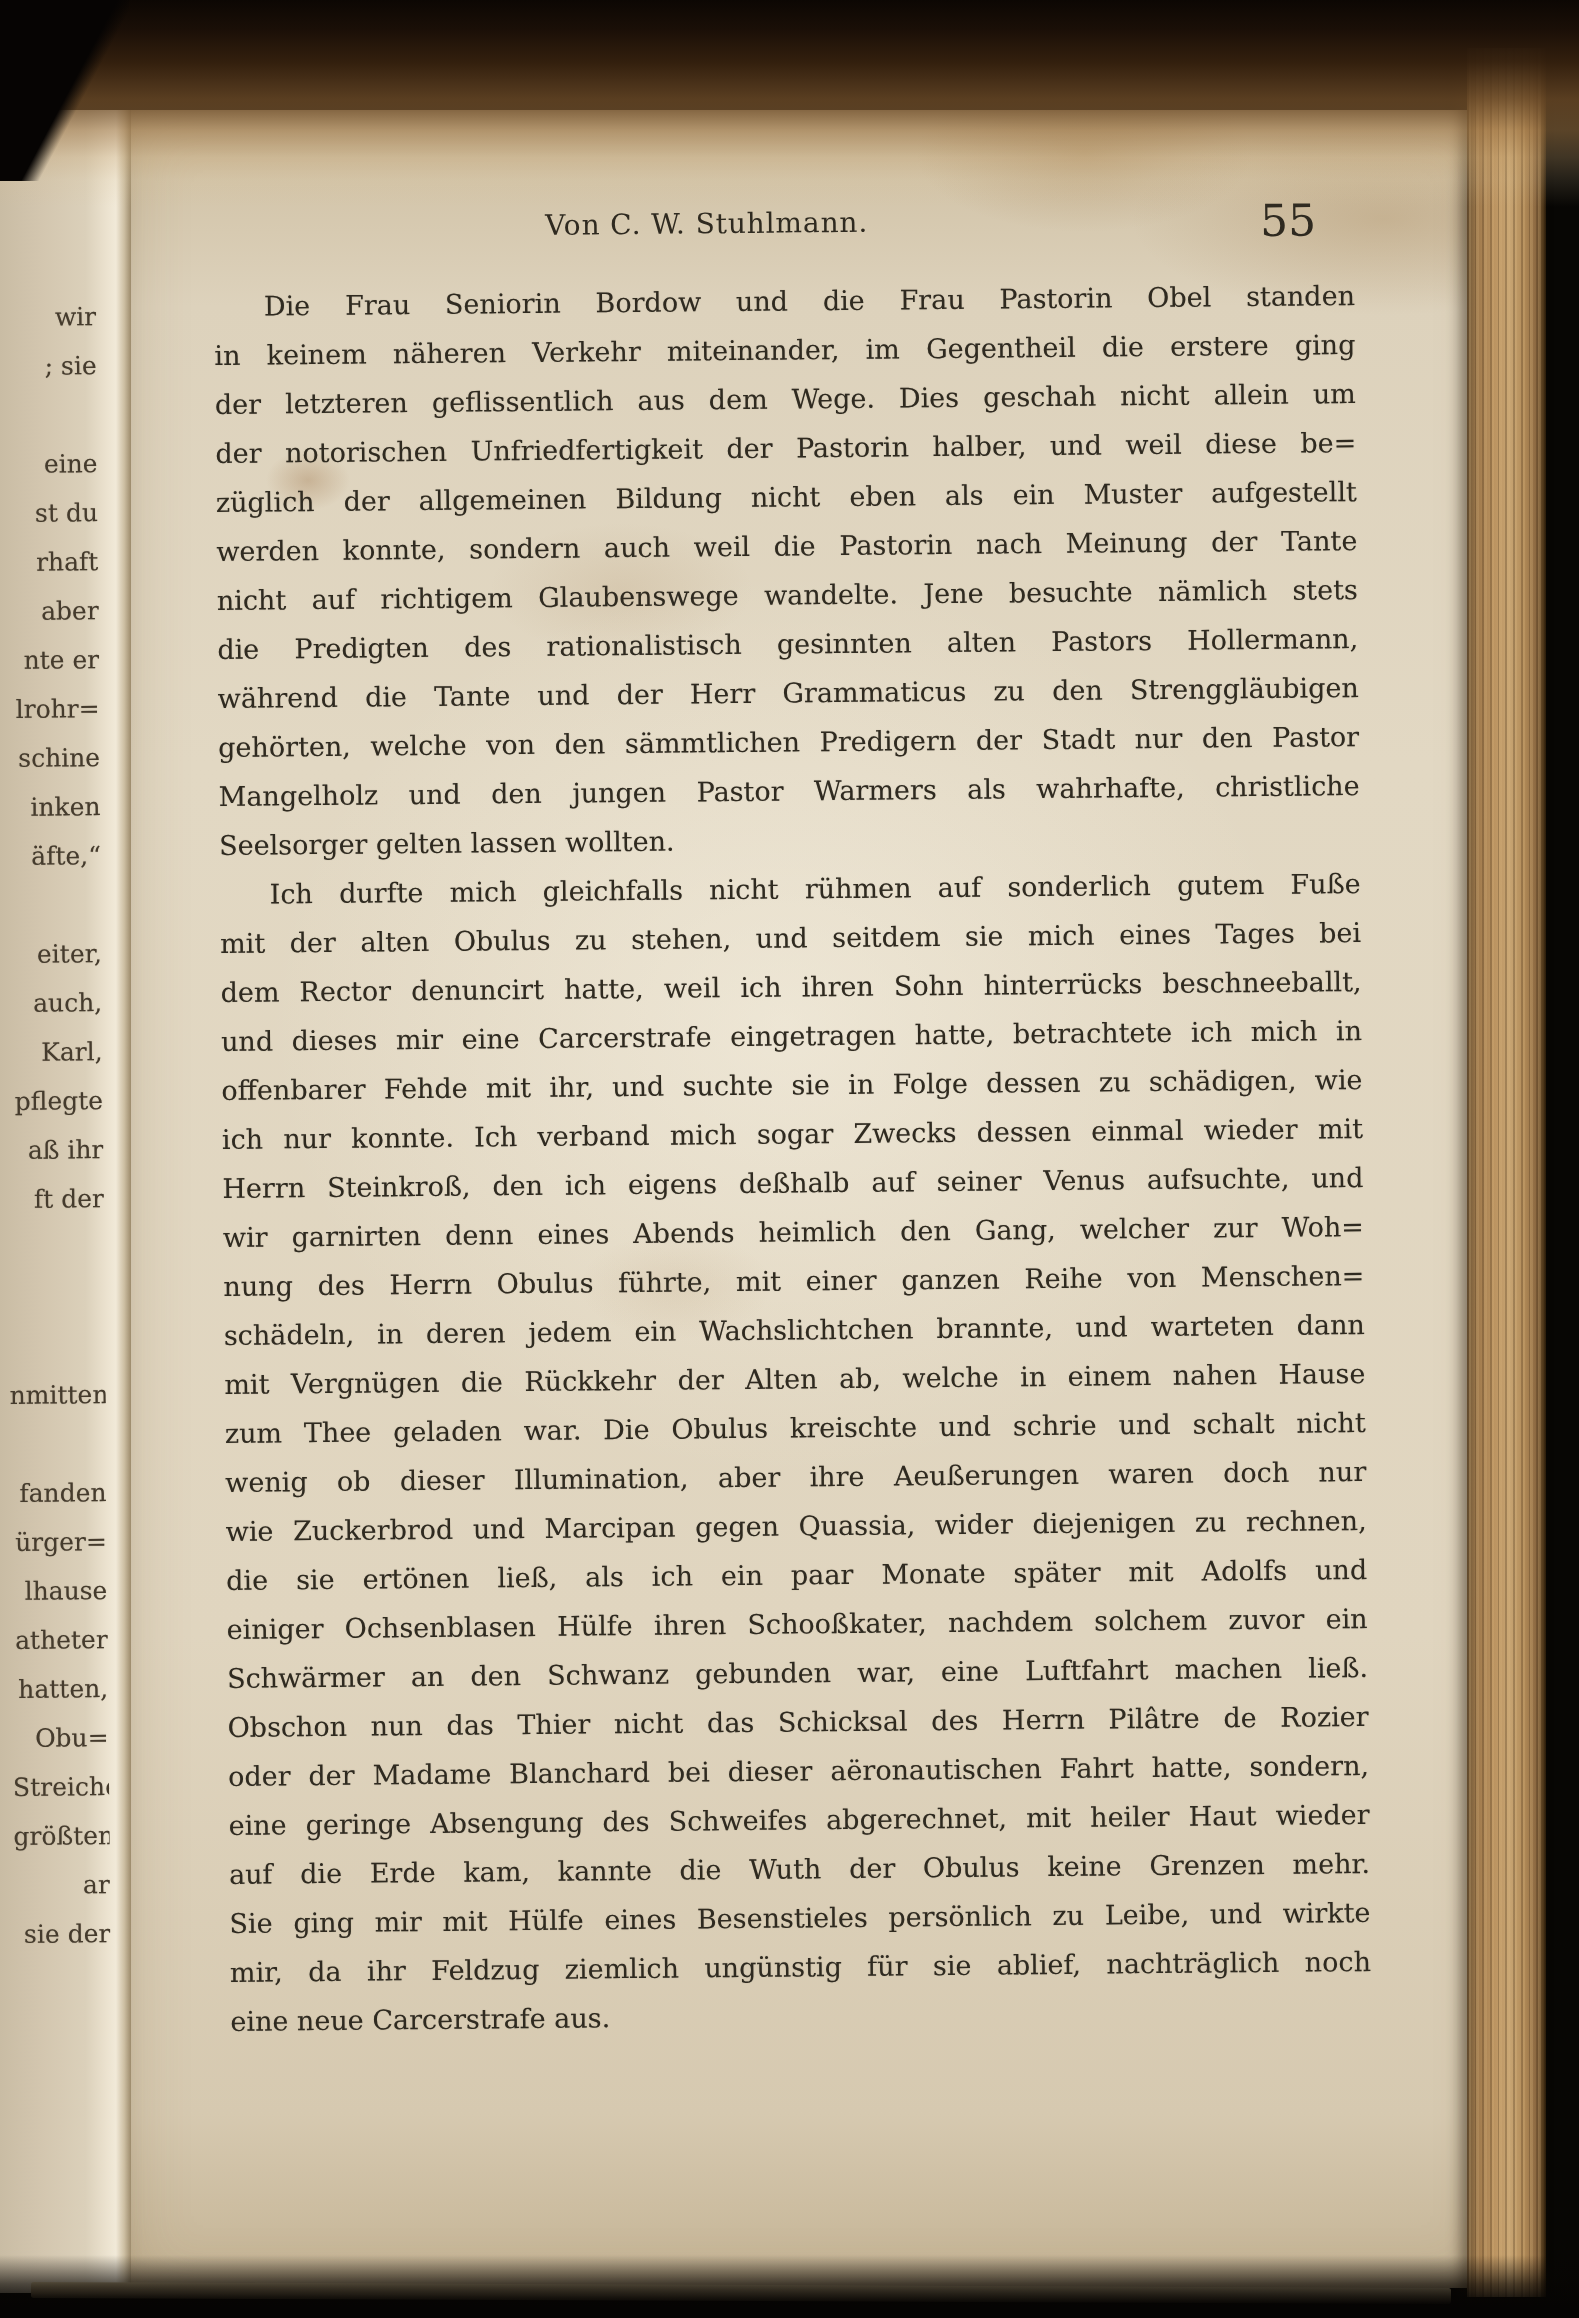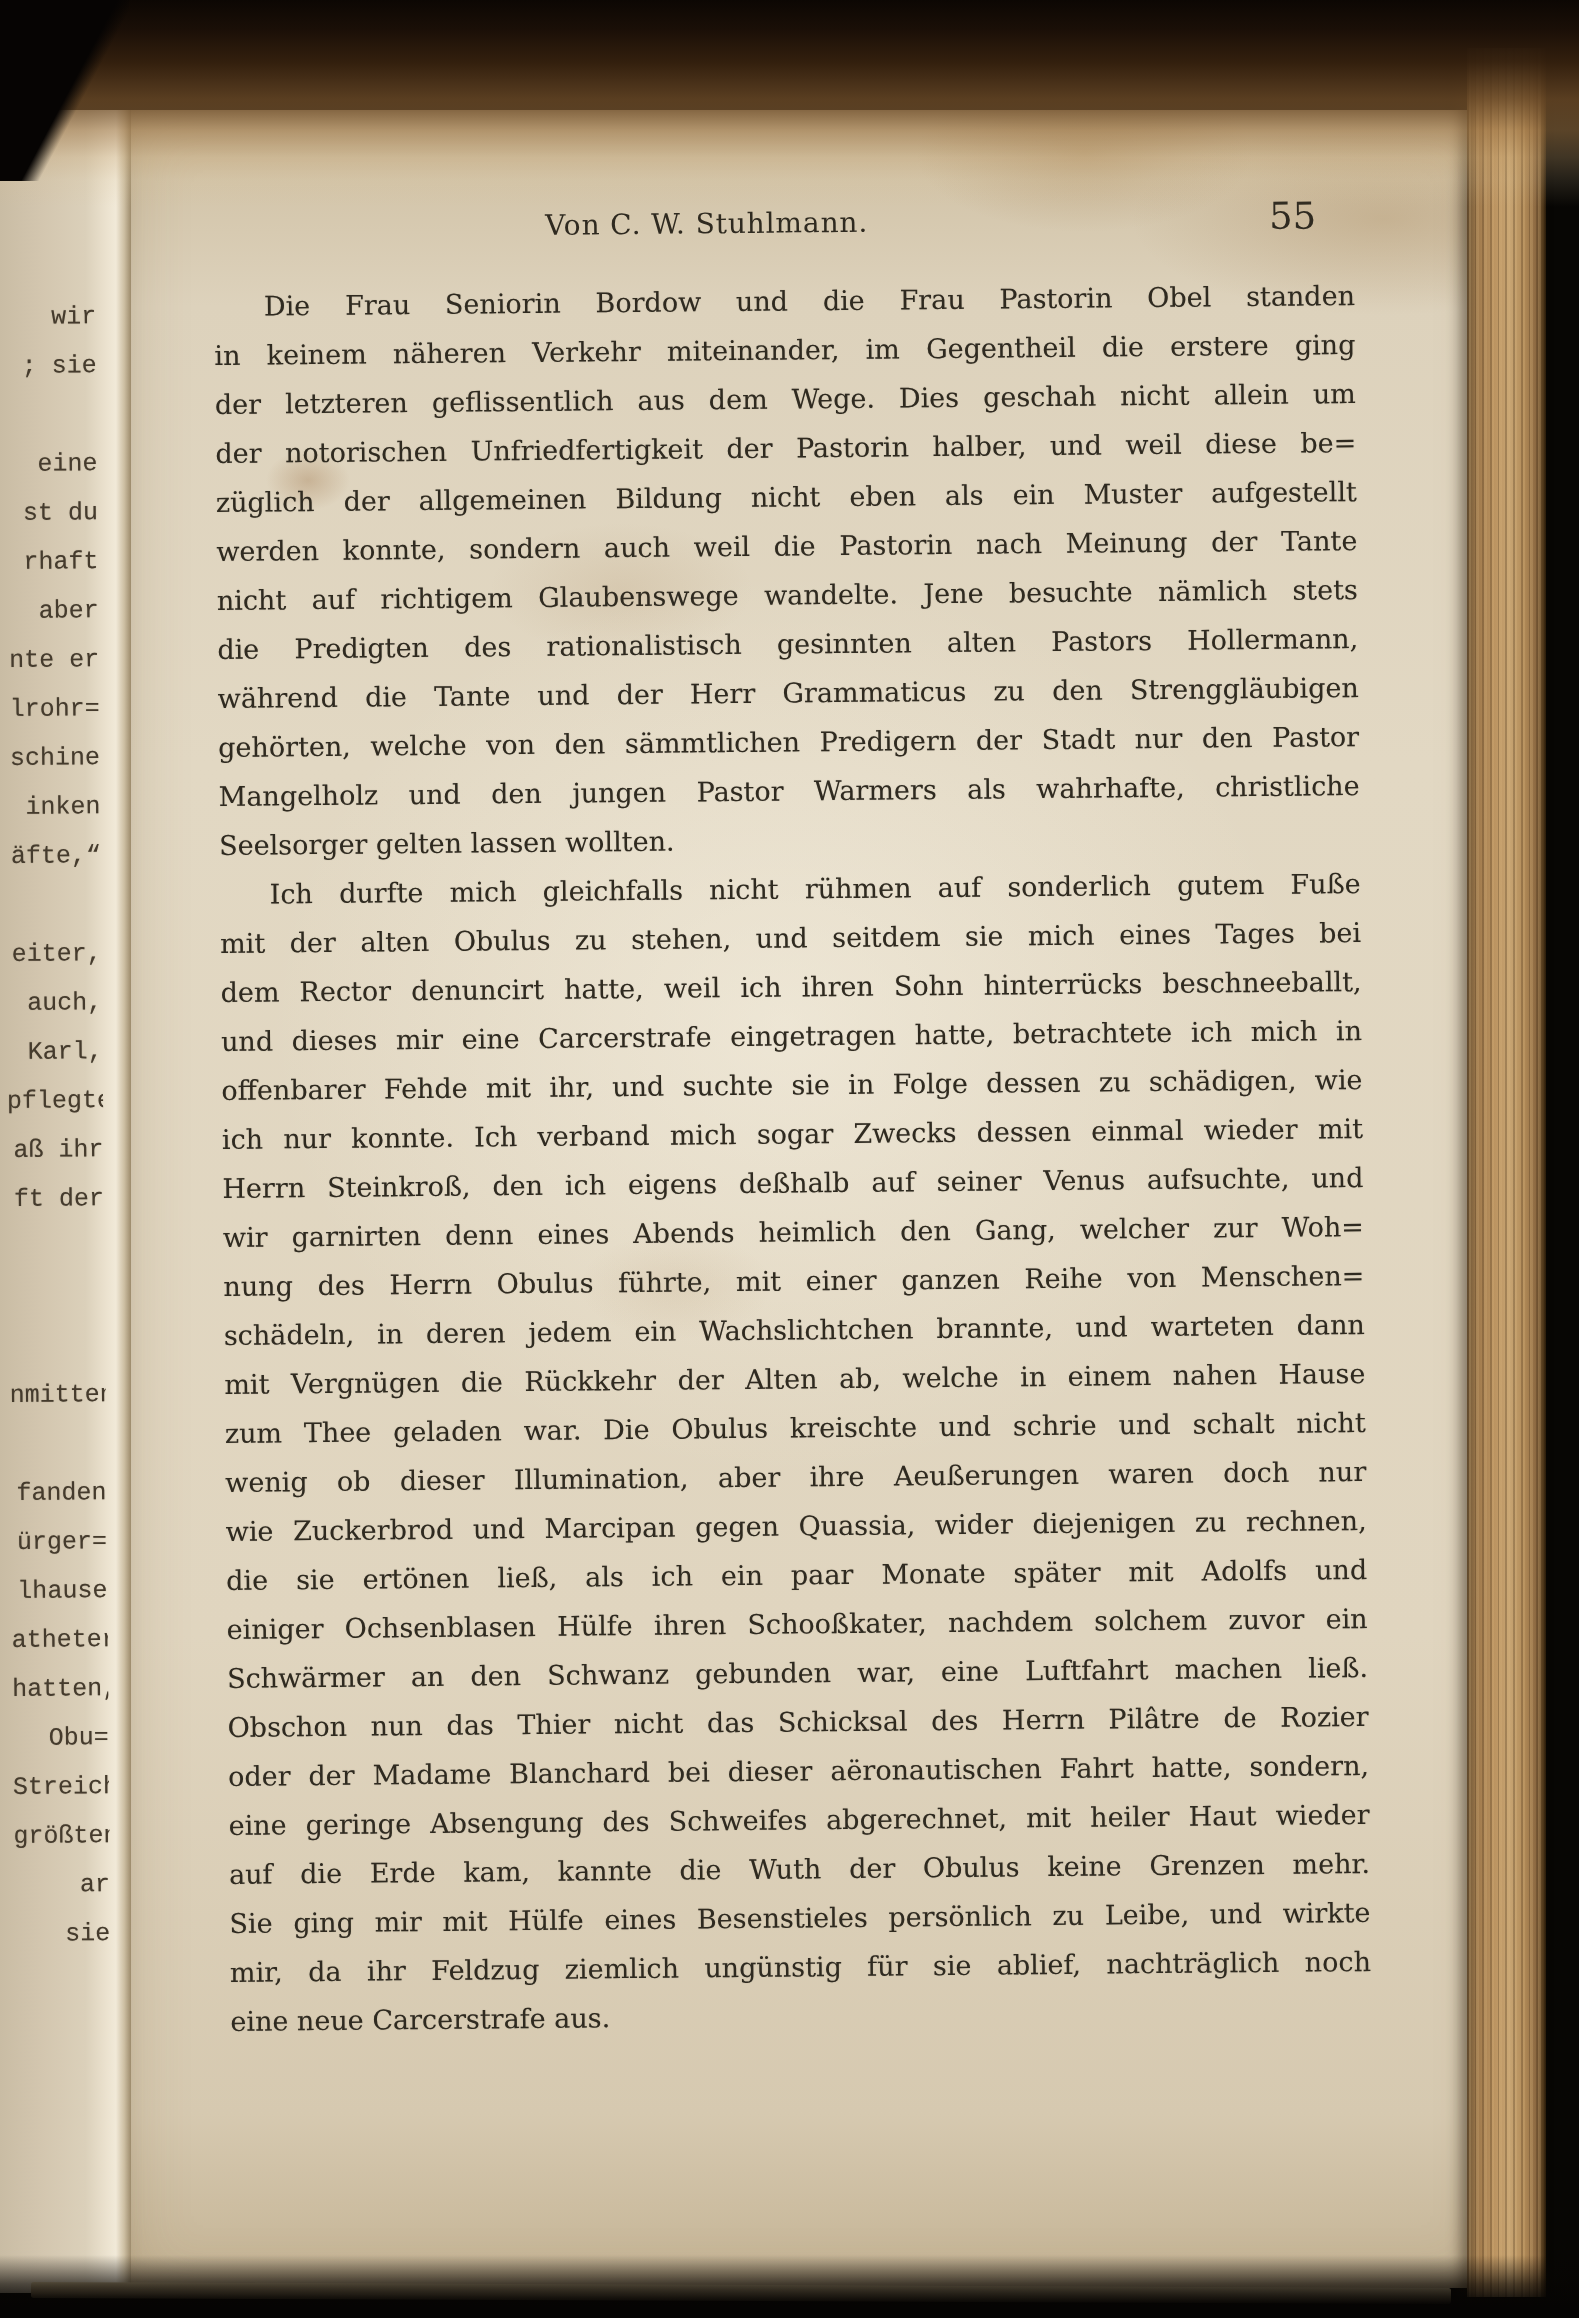--- a/index.html
+++ b/index.html
@@ -14,21 +14,21 @@
       #c9bca4 0%, #d3c6af 30%, #dbd0ba 62%, #ece3d0 78%,
       #f1e9d8 84%, #cdbfa3 90%, #9c8a6b 95%, #6e5c41 100%);
   }
   .fragments{
     position:absolute;left:0;top:183px;width:96px;
     text-align:right;padding-right:3.4px;
     color:#453b2d;font-size:25px;
     transform:rotate(-0.5deg);transform-origin:left top;
     text-shadow:0 0 0.9px rgba(69,59,45,.45);
   }
-  .fragline{height:49px;line-height:49px;overflow:hidden;font-family:Liberation Mono, monospace;}
+  .fragline{height:49px;line-height:49px;overflow:hidden;}
   
   .main-page{
     position:absolute;left:131px;top:110px;bottom:31px;width:1350px;
     background:
       radial-gradient(ellipse 241px 112px at 70% 2%, rgba(161,120,68,.30), transparent 70%),
       radial-gradient(ellipse 362px 138px at 92% 5%, rgba(150,110,60,.25), transparent 70%),
       radial-gradient(ellipse 60px 43px at 13% 17%, rgba(140,92,44,.28), transparent 70%),
       radial-gradient(ellipse 189px 95px at 36% 22%, rgba(150,108,58,.12), transparent 70%),
       radial-gradient(ellipse 138px 77px at 40% 54%, rgba(150,108,58,.10), transparent 70%),
       radial-gradient(ellipse 689px 603px at 48% 42%, rgba(252,248,236,.45), transparent 75%),
@@ -40,21 +40,21 @@
   .text-area{
     position:absolute;left:82px;top:93px;width:1141px;
     color:#2f2a20;
     transform:rotate(-0.55deg);transform-origin:left top;
   }
   .header-row{position:relative;height:79px;}
   .header-title{
     position:absolute;left:332px;top:8.6px;font-size:28px;letter-spacing:0.9px;
     white-space:nowrap;
   }
-  .page-number{position:absolute;right:38px;top:1.7px;font-size:37px;}
+  .page-number{position:absolute;right:38px;top:1.7px;font-size:44px;}
   .para{width:1141px;}
   .bodyline{
     height:49px;line-height:49px;font-size:27px;
     text-align:justify;text-align-last:justify;
     white-space:nowrap;overflow:visible;
     text-shadow:0 0 0.9px rgba(47,42,32,.35);
   }
   .bodyline.indent{padding-left:50px;width:1091px;}
   .bodyline.lastline{text-align-last:left;}
   

